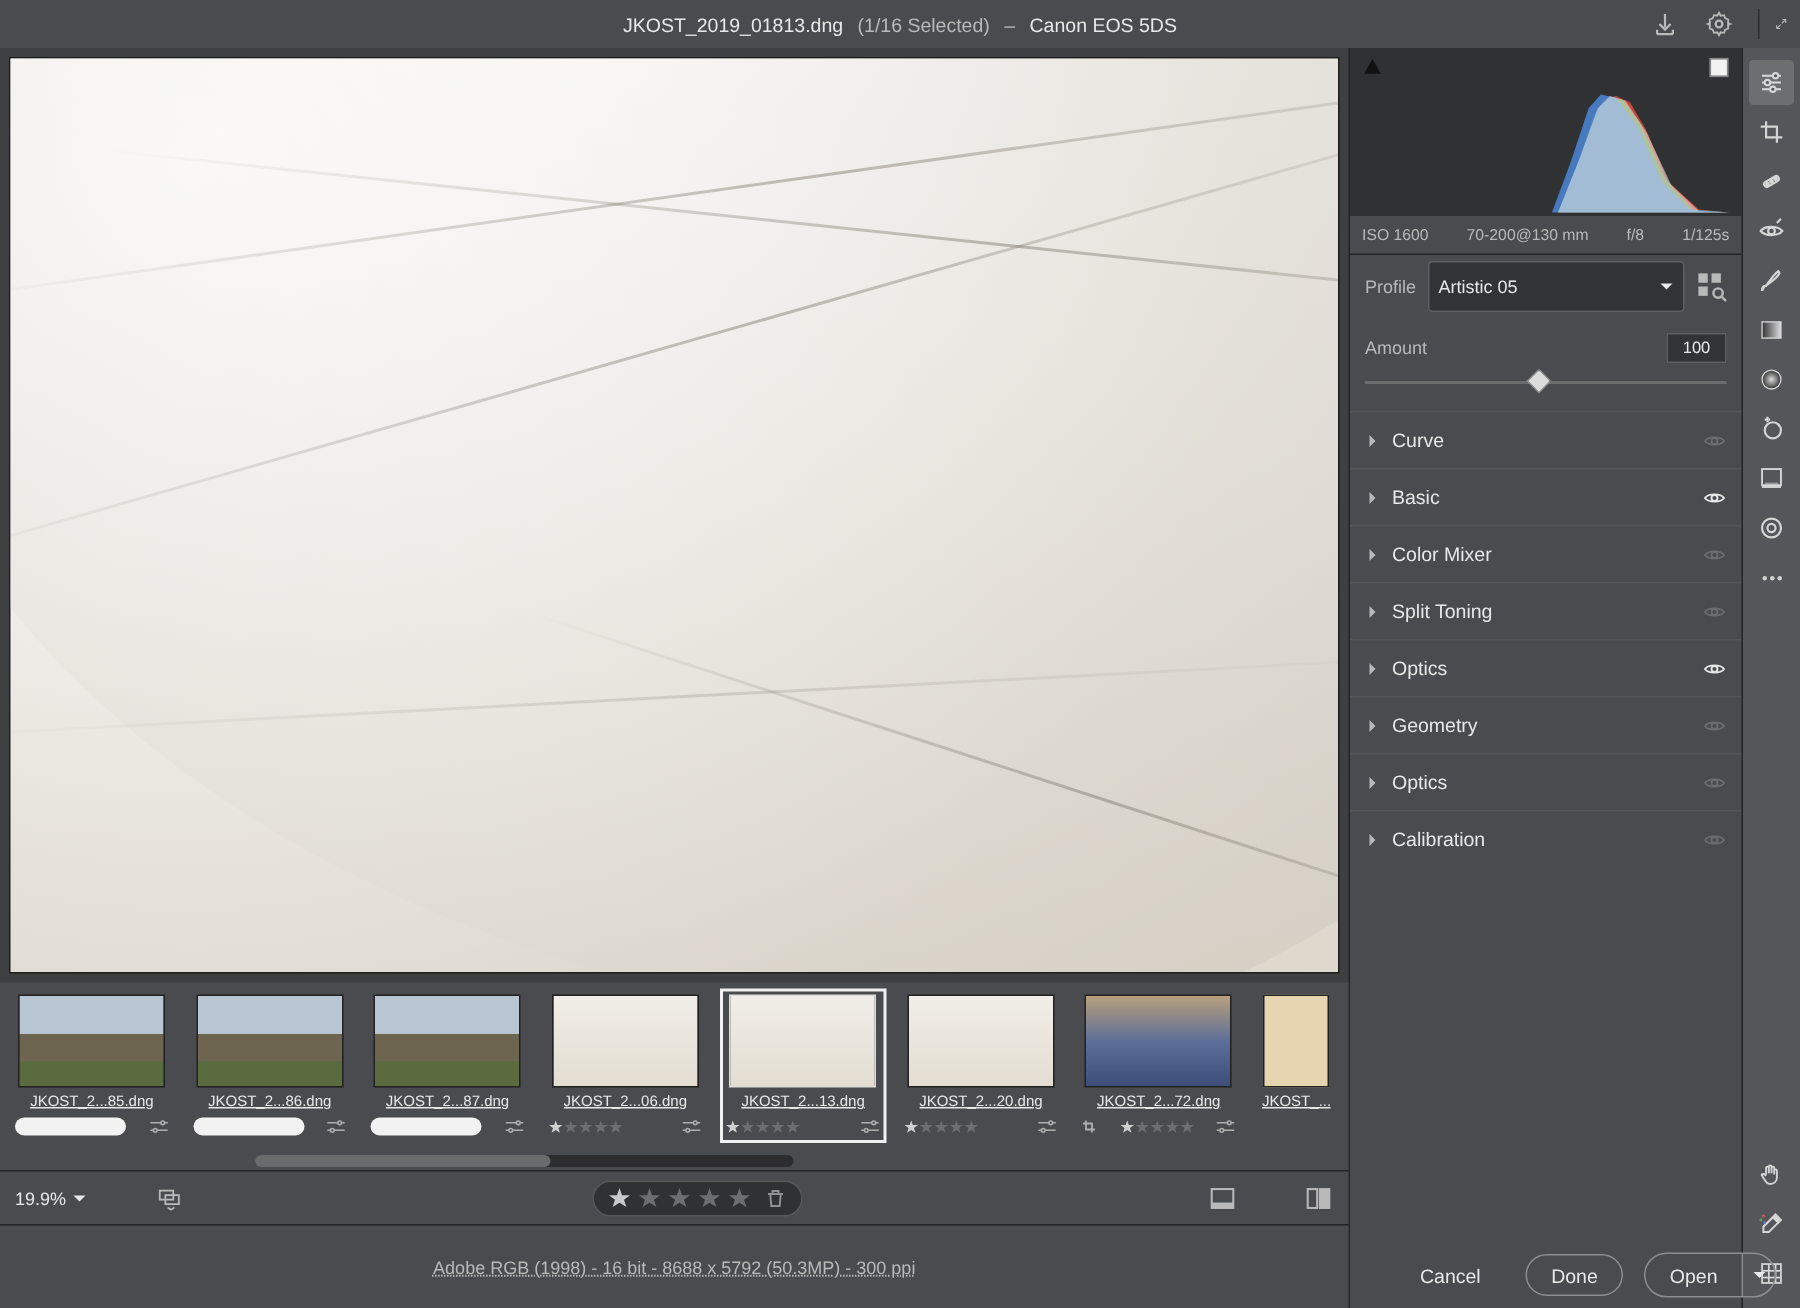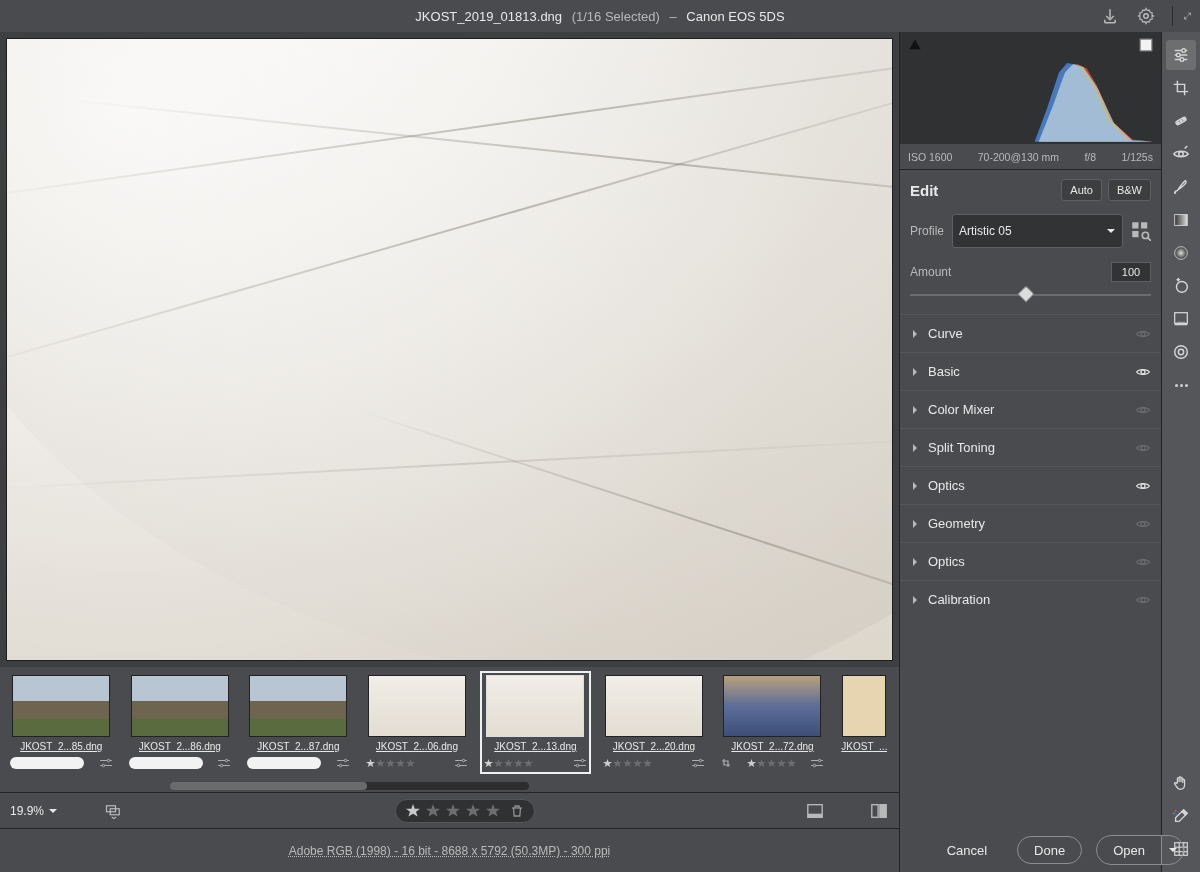--- a/index.html
+++ b/index.html
@@ -60,21 +60,21 @@
 
 .statusbar1{height:36px;background:var(--bg2);border-top:1px solid var(--border-dk);display:flex;align-items:center;padding:0 10px;gap:14px;}
 .zoom{font-size:12px;color:var(--txt);display:flex;align-items:center;gap:4px;}
 .zoom svg{width:10px;height:10px;}
 .sort-ico{width:22px;height:18px;color:var(--txt-dim);}
 .rating-capsule{display:flex;align-items:center;gap:6px;background:#303133;border:1px solid #565759;border-radius:20px;padding:4px 10px;margin:0 auto;}
 .rating-capsule .star{width:14px;height:14px;color:#6d6e70;cursor:pointer;}
 .rating-capsule .star.filled{color:#c9c9c9;}
 .rating-capsule .trash{width:14px;height:14px;color:#909193;margin-left:4px;cursor:pointer;}
 .flex1{flex:1;}
-.statusbar2{height:44px;background:var(--bg2);border-top:1px solid var(--border-dk);display:flex;align-items:center;padding:0 18px;}
+.statusbar2{height:56px;background:var(--bg2);border-top:1px solid var(--border-dk);display:flex;align-items:center;padding:0 18px;}
 .infoline{font-size:12px;color:var(--txt-dim);text-decoration:underline dotted;margin:0 auto;}
 .btn{height:28px;padding:0 16px;border:1px solid #8c8d8f;border-radius:15px;background:transparent;color:#e8e8e8;font-size:13px;display:flex;align-items:center;cursor:pointer;}
 .btn.ghost{border:none;}
 .btn-split{display:flex;align-items:center;border:1px solid #8c8d8f;border-radius:15px;overflow:hidden;}
 .btn-split .btn{border:none;border-radius:0;}
 .btn-split .caret{width:22px;height:28px;display:flex;align-items:center;justify-content:center;border-left:1px solid #8c8d8f;cursor:pointer;}
 
 .panel{width:262px;background:var(--bg2);display:flex;flex-direction:column;overflow:hidden;border-right:1px solid var(--border-dk);}
 .histogram{height:112px;background:#303133;position:relative;}
 .clip-l,.clip-r{position:absolute;top:6px;width:14px;height:14px;}
@@ -415,25 +415,20 @@
           <path d="M0 80 L124 80 136 48 148 12 156 3 166 5 180 24 196 60 214 78 240 80 Z" fill="#4a86d6" opacity="0.85"></path>
           <path d="M0 80 L128 80 142 45 154 12 162 4 172 7 186 28 202 62 220 79 240 80 Z" fill="#e8e8e8" opacity="0.55"></path>
         </svg>
       </div>
       <div class="exif">
         <span>ISO 1600</span>
         <span>70-200@130 mm</span>
         <span>f/8</span>
         <span>1/125s</span>
       </div>
-      <div class="edit-head">
-        <span class="h">Edit</span>
-        <div class="chip">Auto</div>
-        <div class="chip">B&amp;W</div>
-      </div>
       <div class="profile-row">
         <label>Profile</label>
         <div class="select">
           <span>Artistic 05</span>
           <svg width="10" height="10" viewBox="0 0 10 10" fill="currentColor">
               <path d="M1 3l4 4 4-4z"></path>
             </svg>
         </div>
         <div class="browse-grid">
           <svg viewBox="0 0 16 16" fill="currentColor">

